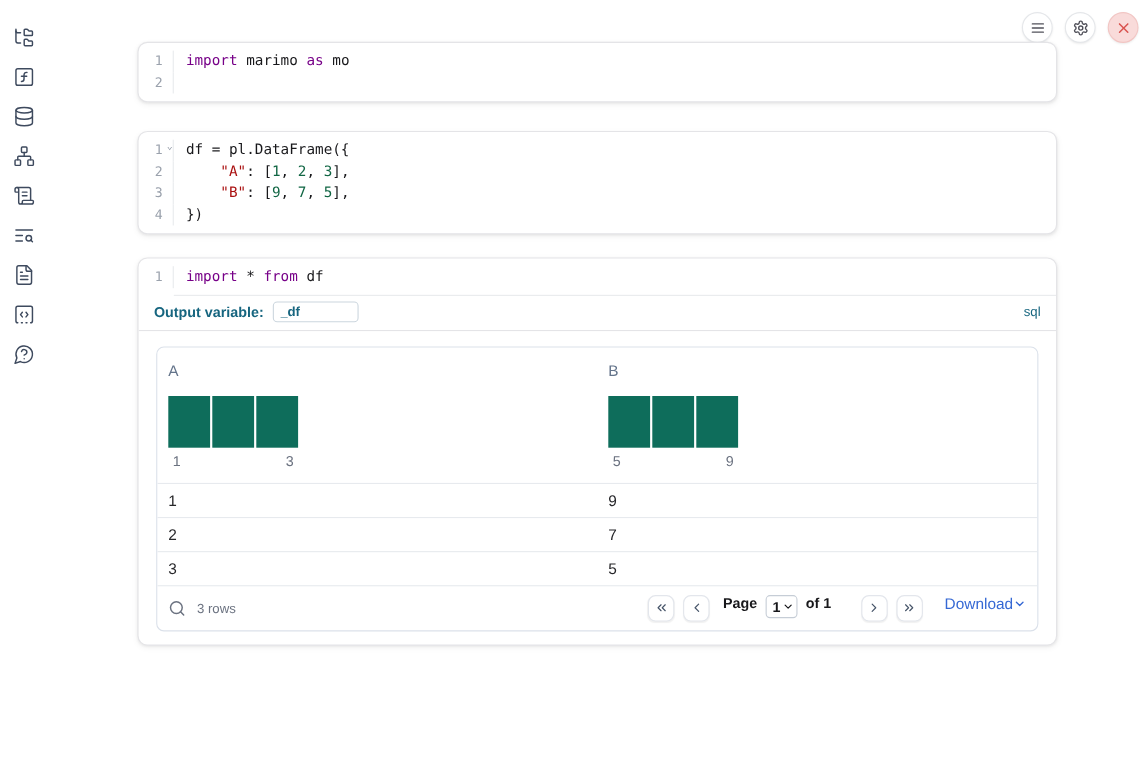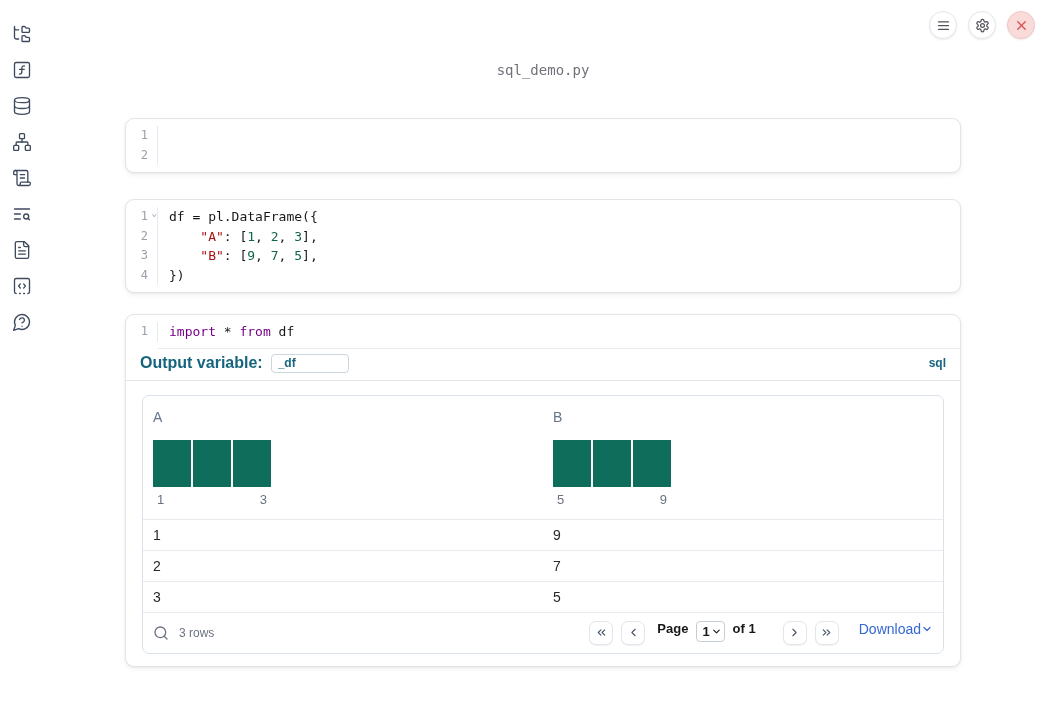--- a/index.html
+++ b/index.html
@@ -48,26 +48,26 @@
   }
   .fold { position:absolute; right:0; top:-3px; font-size:9px; color:#8b93a0; cursor:pointer; }
   .line-code { padding-left:11px; white-space:pre; color:#18181b; }
   .tok-kw { color:#770088; }
   .tok-str { color:#aa1111; }
   .tok-num { color:#116644; }
   .tok-pl { color:#18181b; }
 
   .sql-divider { border-top:1px solid #e8eaed; margin-left:32px; }
   .outvar-row { display:flex; align-items:center; gap:8px; padding:5px 14px 7px; border-bottom:1px solid #e4e4e7; }
-  .outvar-label { color:#16657f; font-size:16px; font-weight:bold;text-align:right; }
+  .outvar-label { color:#16657f; font-size:13px; font-weight:bold;text-align:right; }
   .outvar-input {
     width:78px; height:19px; border:1px solid #ccd6de; border-radius:4px; background:#fff;
     font-family:"Liberation Sans", sans-serif; font-size:12px; font-weight:bold; color:#16657f; padding:0 6px;
   }
-  .sql-badge { margin-left:auto; color:#16657f; font-size:12px; font-weight:bold; }
+  .sql-badge { margin-left:auto; color:#16657f; font-size:12px; font-weight:normal; }
 
   
   .output-section { padding:14px 16px 12px; }
   .data-table { border:1px solid #dbe1ea; border-radius:7px; overflow:hidden; background:#fff; }
   .dt-header { display:flex; padding:12px 0 10px; }
   .dt-col { width:50%; padding:0 10px; }
   .dt-col-name { font-size:14px; color:#64748b; line-height:18px; }
   .hist { display:flex; gap:2px; margin-top:14px; height:47px; align-items:flex-end; }
   .hist-bar { width:38px; background:#0e6d5b; }
   .hist-axis { width:118px; display:flex; justify-content:space-between; margin-top:4px; padding:0 4px; font-size:13px; color:#6b7280; line-height:18px; }
@@ -189,26 +189,26 @@
   </div>
   <div class="round-btn close">
     <svg viewBox="0 0 24 24" fill="none" stroke="currentColor" stroke-width="2.2" stroke-linecap="round">
         <path d="M18 6 6 18"></path>
         <path d="m6 6 12 12"></path>
       </svg>
   </div>
 </div>
 
 <div class="main">
-  <div class="nb-title">sql_demo.py</div>
 
   <div class="cell cell1">
     <div class="code-area">
         <div class="code-line">
           <span class="gutter">1</span>
+          <span class="line-code"><span class="tok-kw">import</span><span class="tok-pl"> marimo </span><span class="tok-kw">as</span><span class="tok-pl"> mo</span></span>
         </div>
         <div class="code-line">
           <span class="gutter">2</span>
         </div>
       </div>
   </div>
 
   <div class="cell cell2">
     <div class="code-area">
         <div class="code-line">

